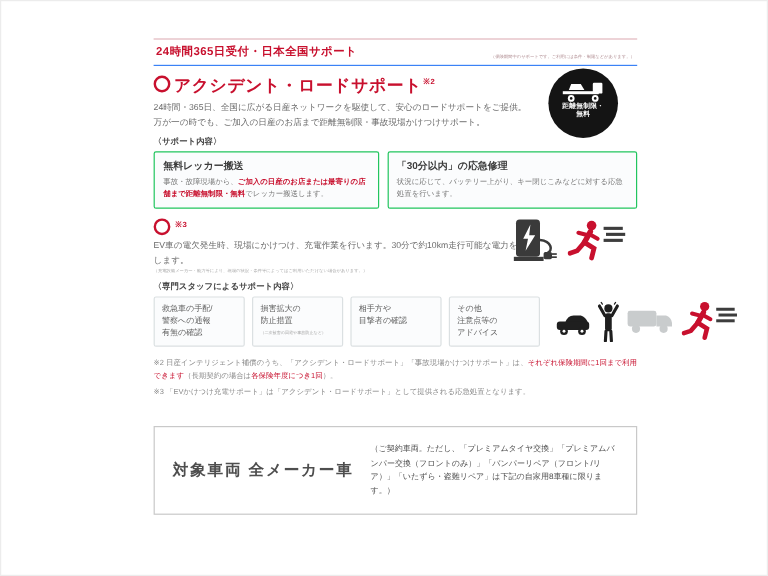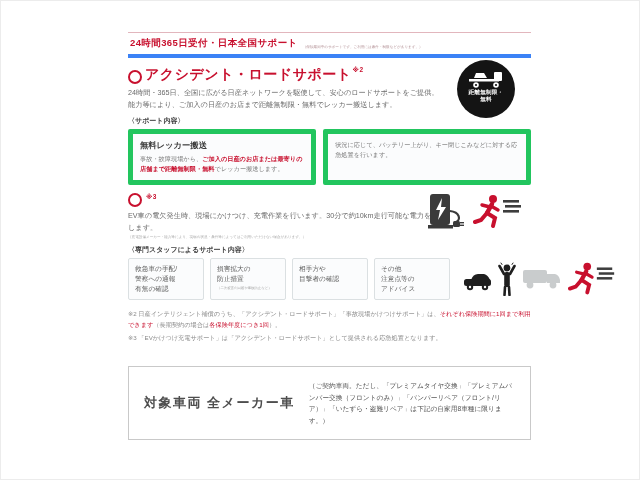--- a/index.html
+++ b/index.html
@@ -5,46 +5,46 @@
   :root{ --red:#c8102e; }
   html,body{margin:0;padding:0;}
   body{
     width:640px;height:480px;position:relative;background:#ffffff;
     font-family:"Liberation Sans","DejaVu Sans",sans-serif;overflow:hidden;
   }
   .frame{position:absolute;inset:0;border:1px solid #ececec;pointer-events:none;}
   .doc{position:absolute;left:128px;top:32px;width:403px;}
 
   
-  .hdr{border-top:1px solid #e2b6bd;border-bottom:4px solid #3b82f6;
-       padding:4px 2px 4px 2px;display:flex;align-items:flex-end;gap:5px;}
+  .hdr{border-top:1px solid #e2b6bd;border-bottom:1px solid #3b82f6;
+       padding:4px 2px 4px 2px;display:flex;align-items:flex-end;gap:5px;justify-content:space-between;}
   .hdr-title{color:var(--red);font-weight:bold;font-size:9.5px;letter-spacing:.4px;white-space:nowrap;}
   .hdr-note{color:#b08d92;font-size:3.6px;padding-bottom:1px;}
 
   
-  .sec-head{display:flex;align-items:flex-end;color:var(--red);font-weight:bold;
-            font-size:14px;letter-spacing:.5px;margin:8px 0 3px 0;white-space:nowrap;}
+  .sec-head{display:flex;align-items:flex-start;color:var(--red);font-weight:bold;
+            font-size:14px;letter-spacing:.5px;margin:8px 0 3px 0;white-space:nowrap;font-family:Liberation Mono, monospace;}
   .ring{width:10px;height:10px;border:2px solid var(--red);border-radius:50%;
         display:inline-block;margin-right:3px;flex:0 0 auto;background:#fff;}
   .sup{font-size:6.5px;vertical-align:super;margin-left:1px;align-self:flex-start;}
 
   .body-text{font-size:7.2px;color:#6a6a6a;line-height:1.6;white-space:pre-line;}
   .tiny-note{font-size:3.6px;color:#a6a6a6;margin-top:2px;white-space:nowrap;overflow:hidden;}
 
   .sec1{position:relative;}
   .sec1 .body-text{width:324px;}
   .badge{position:absolute;right:16px;top:-6px;width:58px;height:58px;border-radius:50%;
          background:#141414;color:#fff;text-align:center;}
   .badge svg{display:block;margin:9px auto 0 auto;}
   .badge-line{font-size:5.6px;font-weight:bold;line-height:1.25;letter-spacing:.2px;}
 
   .support-label{font-size:7px;font-weight:bold;color:#444;margin:6px 0 3px 0;}
 
   .cards{display:flex;gap:7px;}
-  .card{border:5px solid #22c55e;background:#fbfcfd;border-radius:2px;padding:6px 7px 7px 7px;flex:1;}
+  .card{border:1px solid #22c55e;background:#fbfcfd;border-radius:2px;padding:6px 7px 7px 7px;flex:1;}
   .card-title{font-size:8.3px;font-weight:bold;color:#3c3c3c;margin-bottom:3px;white-space:nowrap;}
   .card-body{font-size:6.2px;color:#7a7a7a;line-height:1.55;}
   .red-seg{color:var(--red);font-weight:bold;}
 
   .sec-ev{position:relative;margin-top:4px;}
   .ev-icons{position:absolute;right:6px;top:0;display:flex;align-items:center;gap:7px;}
 
   .mini-row{display:flex;gap:6px;align-items:stretch;}
   .mini-card{border:1px solid #dbe0e2;background:#fbfcfd;border-radius:2px;padding:5px 6px;
              font-size:6.7px;color:#5d5d5d;line-height:1.5;white-space:pre-line;width:62px;flex:0 0 auto;}
@@ -73,21 +73,21 @@
     <span class="hdr-note">（保険期間中のサポートです。ご利用には条件・制限などがあります。）</span>
   </div>
 
   <div class="sec1">
     <div class="sec-head">
       <span class="ring"></span>
       <span>アクシデント・ロードサポート</span>
       <span class="sup">※2</span>
     </div>
     <div class="body-text">24時間・365日、全国に広がる日産ネットワークを駆使して、安心のロードサポートをご提供。
-能力等により、ご加入の日産のお店まで距離無制限・無料でレッカー搬送します。</div>
+万が一の時でも、ご加入の日産のお店まで距離無制限・事故現場かけつけサポート。</div>
 
     <div class="badge">
       <svg width="38" height="20" viewBox="0 0 38 20">
         <rect x="2" y="10" width="30" height="2.5" fill="#fff"></rect>
         <path d="M7 9 L9 4 L17 4 L20 9 Z" fill="#fff"></path>
         <rect x="27" y="3" width="8" height="9" rx="1" fill="#fff"></rect>
         <circle cx="9" cy="16" r="2.8" fill="#fff"></circle>
           <circle cx="9" cy="16" r="1.1" fill="#141414"></circle>
         <circle cx="29" cy="16" r="2.8" fill="#fff"></circle>
           <circle cx="29" cy="16" r="1.1" fill="#141414"></circle>
@@ -97,20 +97,21 @@
     </div>
 
     <div class="support-label">〈サポート内容〉</div>
 
     <div class="cards">
       <div class="card">
         <div class="card-title">無料レッカー搬送</div>
         <div class="card-body"><span>事故・故障現場から、</span><span class="red-seg">ご加入の日産のお店または最寄りの店舗まで距離無制限・無料</span><span>でレッカー搬送します。</span></div>
       </div>
       <div class="card" style="flex:1.12;">
+        <div class="card-title">「30分以内」の応急修理</div>
         <div class="card-body">状況に応じて、バッテリー上がり、キー閉じこみなどに対する応急処置を行います。</div>
       </div>
     </div>
   </div>
 
   <div class="sec-ev">
     <div class="sec-head">
       <span class="ring"></span>
       <span class="sup">※3</span>
     </div>

